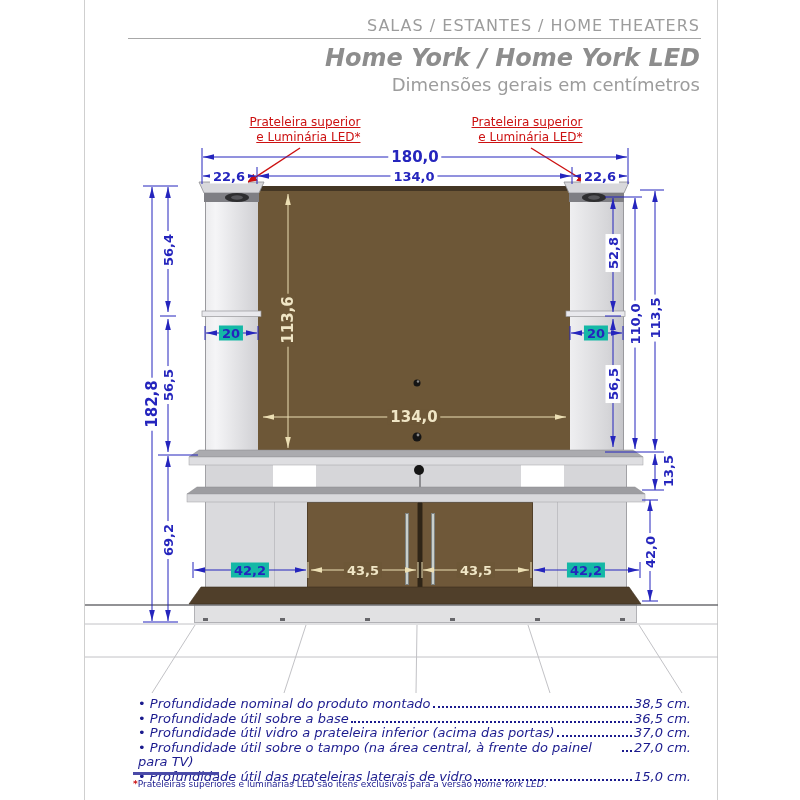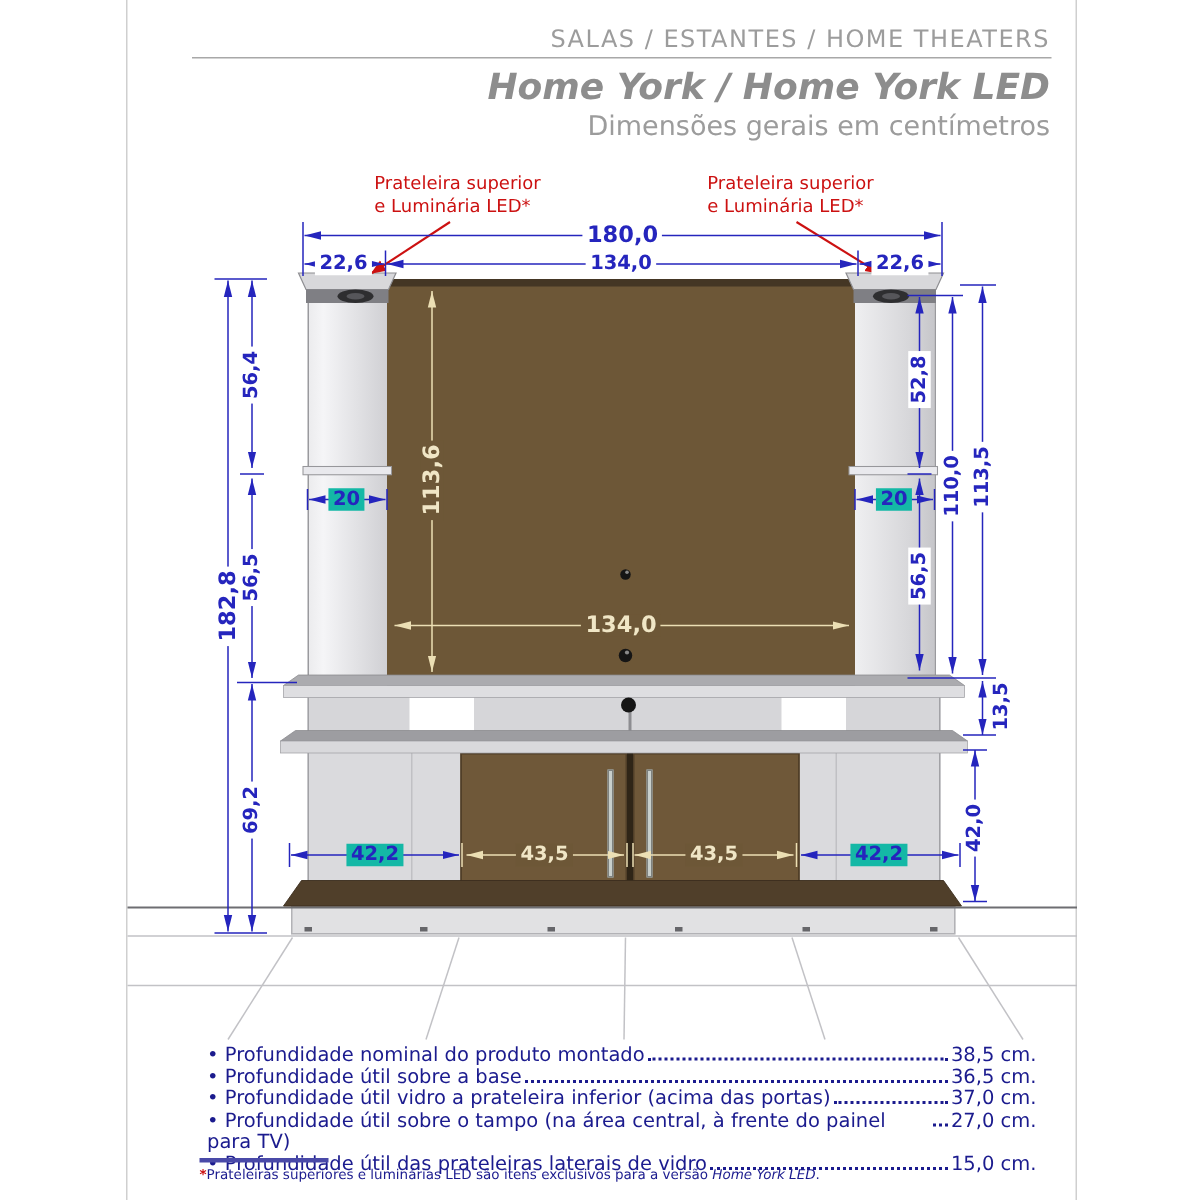--- a/index.html
+++ b/index.html
@@ -42,25 +42,25 @@
   svg.overlay{position:absolute;left:0;top:0;z-index:5;pointer-events:none;}
   
   .dim{position:absolute;z-index:6;transform:translate(-50%,-50%);
       font-size:13px;font-weight:bold;color:#2525bd;background:#fff;
       padding:0 3px;white-space:nowrap;line-height:15px;}
   .dim.v{transform:translate(-50%,-50%) rotate(-90deg);}
   .dim.big{font-size:15px;}
   .dim.cream{color:#f0e6c6;background:#6d5737;}
   .dim.on-gray{background:#14b8a6;}
   .dim.nobg{background:transparent;}
-  .callout{position:absolute;z-index:6;transform:translate(-50%,0);text-align:left;
-      color:#cc1111;font-size:12px;line-height:15px;white-space:nowrap;}
+  .callout{position:absolute;z-index:6;transform:translate(-50%,0);text-align:right;
+      color:#cc1111;font-size:12px;line-height:15px;white-space:nowrap;text-decoration:underline;}
   
   .specs{position:absolute;left:138px;top:697px;width:553px;z-index:3;
-      color:#1b1b8e;font-size:13px;}
+      color:#1b1b8e;font-size:13px;font-style:italic;}
   .spec-row{display:flex;align-items:baseline;line-height:14.5px;}
   .spec-row .lbl::before{content:"• ";}
   .spec-row .leader{flex:1;border-bottom:2px dotted #1b1b8e;margin:0 2px 3px 2px;min-width:10px;}
   .spec-row .val{white-space:nowrap;}
   .foot-rule{position:absolute;left:133px;top:772px;width:86px;height:3px;background:#4a4aa8;z-index:3;}
   .footnote{position:absolute;left:133px;top:779px;z-index:3;font-size:9px;color:#1b1b8e;}
   .footnote .mark{color:#cc1111;font-weight:bold;}
   .footnote .model{font-style:italic;}
 </style>
 </head>

